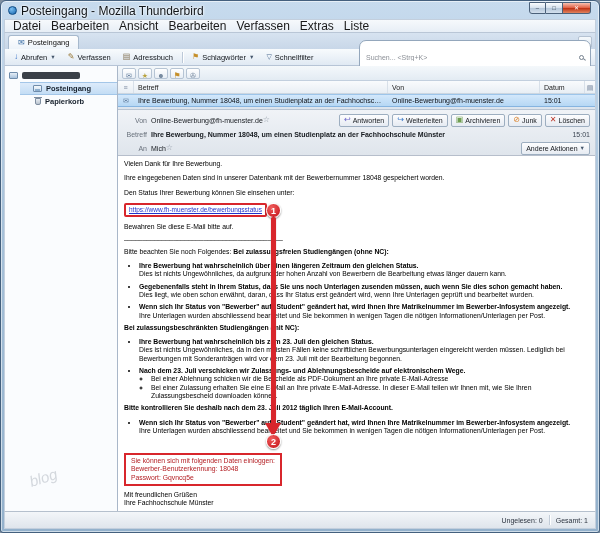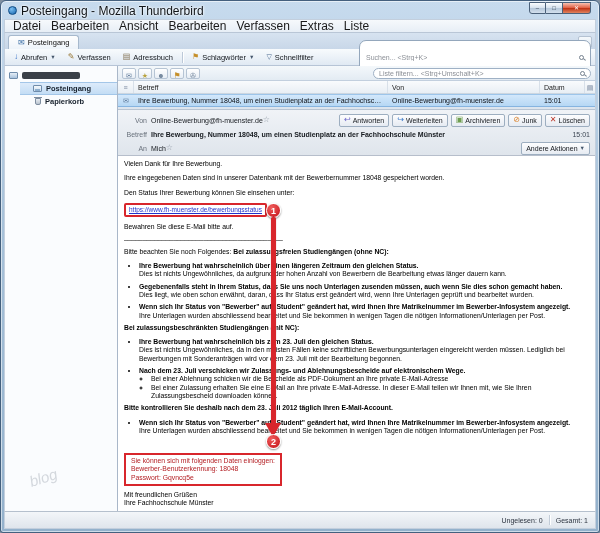--- a/index.html
+++ b/index.html
@@ -272,24 +272,20 @@
           </span>
         <span class="qf-btn" data-name="filter-contact-button">
             <span class="i i-person" data-name="person-icon"></span>
           </span>
         <span class="qf-btn" data-name="filter-tag-button">
             <span class="i i-tag" data-name="tag-icon"></span>
           </span>
         <span class="qf-btn" data-name="filter-attachment-button">
             <span class="i i-clip" data-name="attachment-icon"></span>
           </span>
-        <span class="filter-box" data-name="list-filter-box">
-          <input class="ui-input" data-name="list-filter-input" placeholder="Liste filtern... &lt;Strg+Umschalt+K&gt;" style="">
-          <span class="mag" data-name="search-icon"></span>
-        </span>
       </div>
 
       <div class="listheader" data-name="message-list-header">
         <span class="lh-cell lh-icon" data-name="thread-column-header">
             <span class="i i-thread" data-name="thread-icon"></span>
           </span>
         <span class="lh-cell lh-subject" data-name="column-header-betreff">Betreff</span>
         <span class="lh-cell lh-from" data-name="column-header-von">Von</span>
         <span class="lh-cell lh-date" data-name="column-header-datum">Datum</span>
         <span class="lh-cell lh-picker" data-name="column-picker-button">

